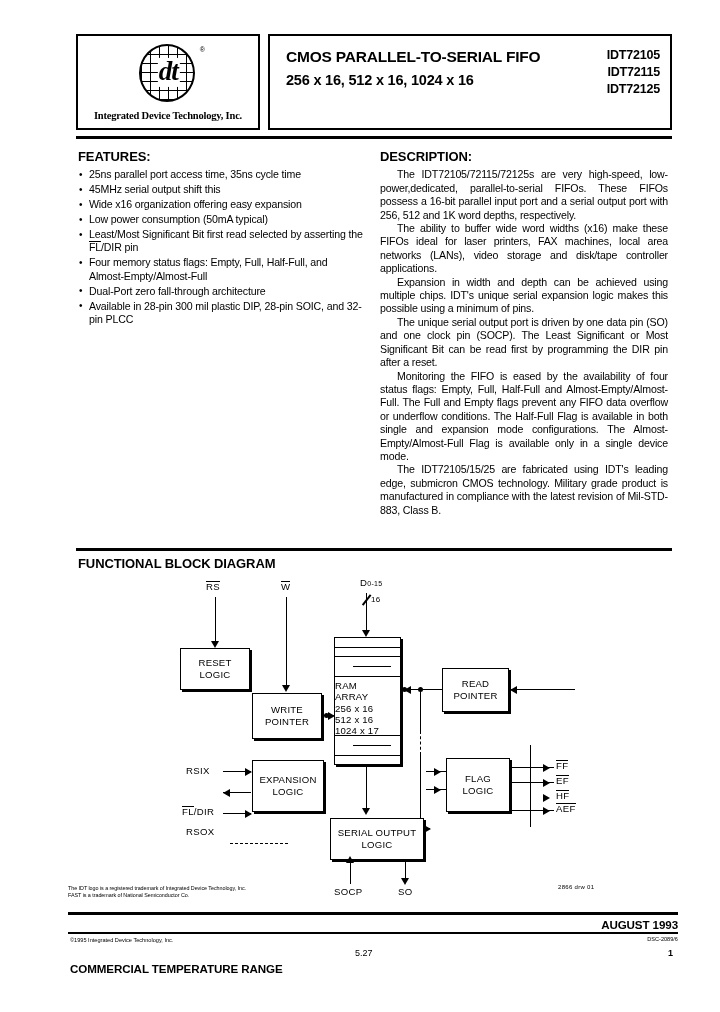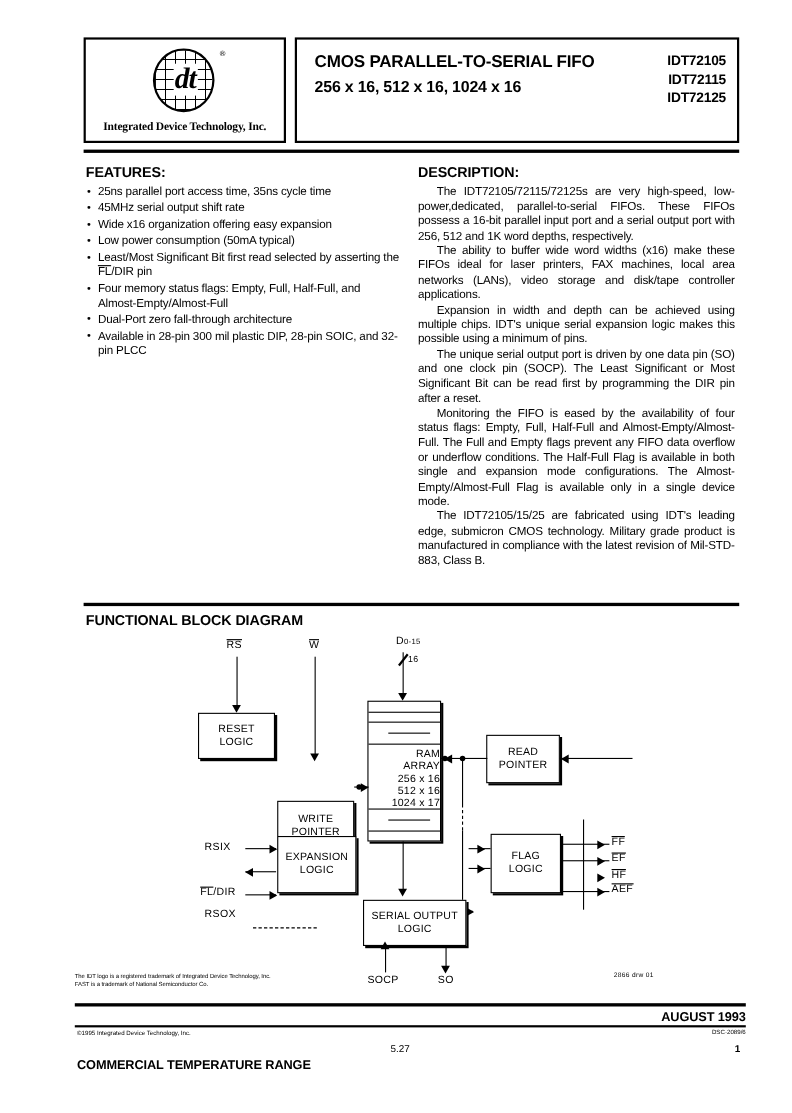--- a/index.html
+++ b/index.html
@@ -206,21 +206,21 @@
   }
   .ram .dash {
     position: absolute;
     left: 28%; right: 14%;
     height: 0;
     border-top: 1.4px solid #000;
   }
   .ram-label {
     position: absolute;
     left: 0; right: 0;
-    text-align: right;
+    text-align: left;
     font-size: 9.6px;
     line-height: 12.4px;
     letter-spacing: 0.2px;
   }
   .ln {
     position: absolute;
     background: #000;
   }
   .lnh { height: 1.4px; }
   .lnv { width: 1.4px; }
@@ -319,21 +319,21 @@
       </div>
     </div>
   </div>
 
   <div class="rule-thick" style="left:76px; top:136px; width:596px; height:3px;"></div>
 
   <div class="col col-left">
     <div class="sec-title">FEATURES:</div>
     <ul class="features">
       <li>25ns parallel port access time, 35ns cycle time</li>
-      <li>45MHz serial output shift rate</li>
+      <li>45MHz serial output shift this</li>
       <li>Wide x16 organization offering easy expansion</li>
       <li>Low power consumption (50mA typical)</li>
       <li><span>Least/Most Significant Bit first read selected by asserting the </span><span class="ovl">FL</span><span>/DIR pin</span></li>
       <li>Four memory status flags: Empty, Full, Half-Full, and Almost-Empty/Almost-Full</li>
       <li>Dual-Port zero fall-through architecture</li>
       <li>Available in 28-pin 300 mil plastic DIP, 28-pin SOIC, and 32-pin PLCC</li>
     </ul>
   </div>
 
   <div class="col col-right">
@@ -362,21 +362,21 @@
       <div>RESET</div>
       <div>LOGIC</div>
     </div>
 
     <div class="dlbl" style="left:213px; top:6px;">
       <span class="ovl-d">W</span>
     </div>
     <div class="ln lnv" style="left:218px; top:22px; height:92px;"></div>
     <div class="arr arr-d" style="left:214px; top:110px;"></div>
 
-    <div class="blk" style="left:184px; top:118px; width:70px; height:46px;margin-top:35px;">
+    <div class="blk" style="left:184px; top:118px; width:70px; height:46px;">
       <div>WRITE</div>
       <div>POINTER</div>
     </div>
 
     <div class="dlbl" style="left:292px; top:2px;">
       <span>D</span><span class="sub">0-15</span>
     </div>
     <div class="ln lnv" style="left:298px; top:18px; height:42px;"></div>
     <div class="ln" style="left:292px; top:24px; width:13px; height:1.6px; transform:rotate(-52deg);"></div>
     <div class="dlbl" style="left:303px; top:20px; font-size:8px;">16</div>

